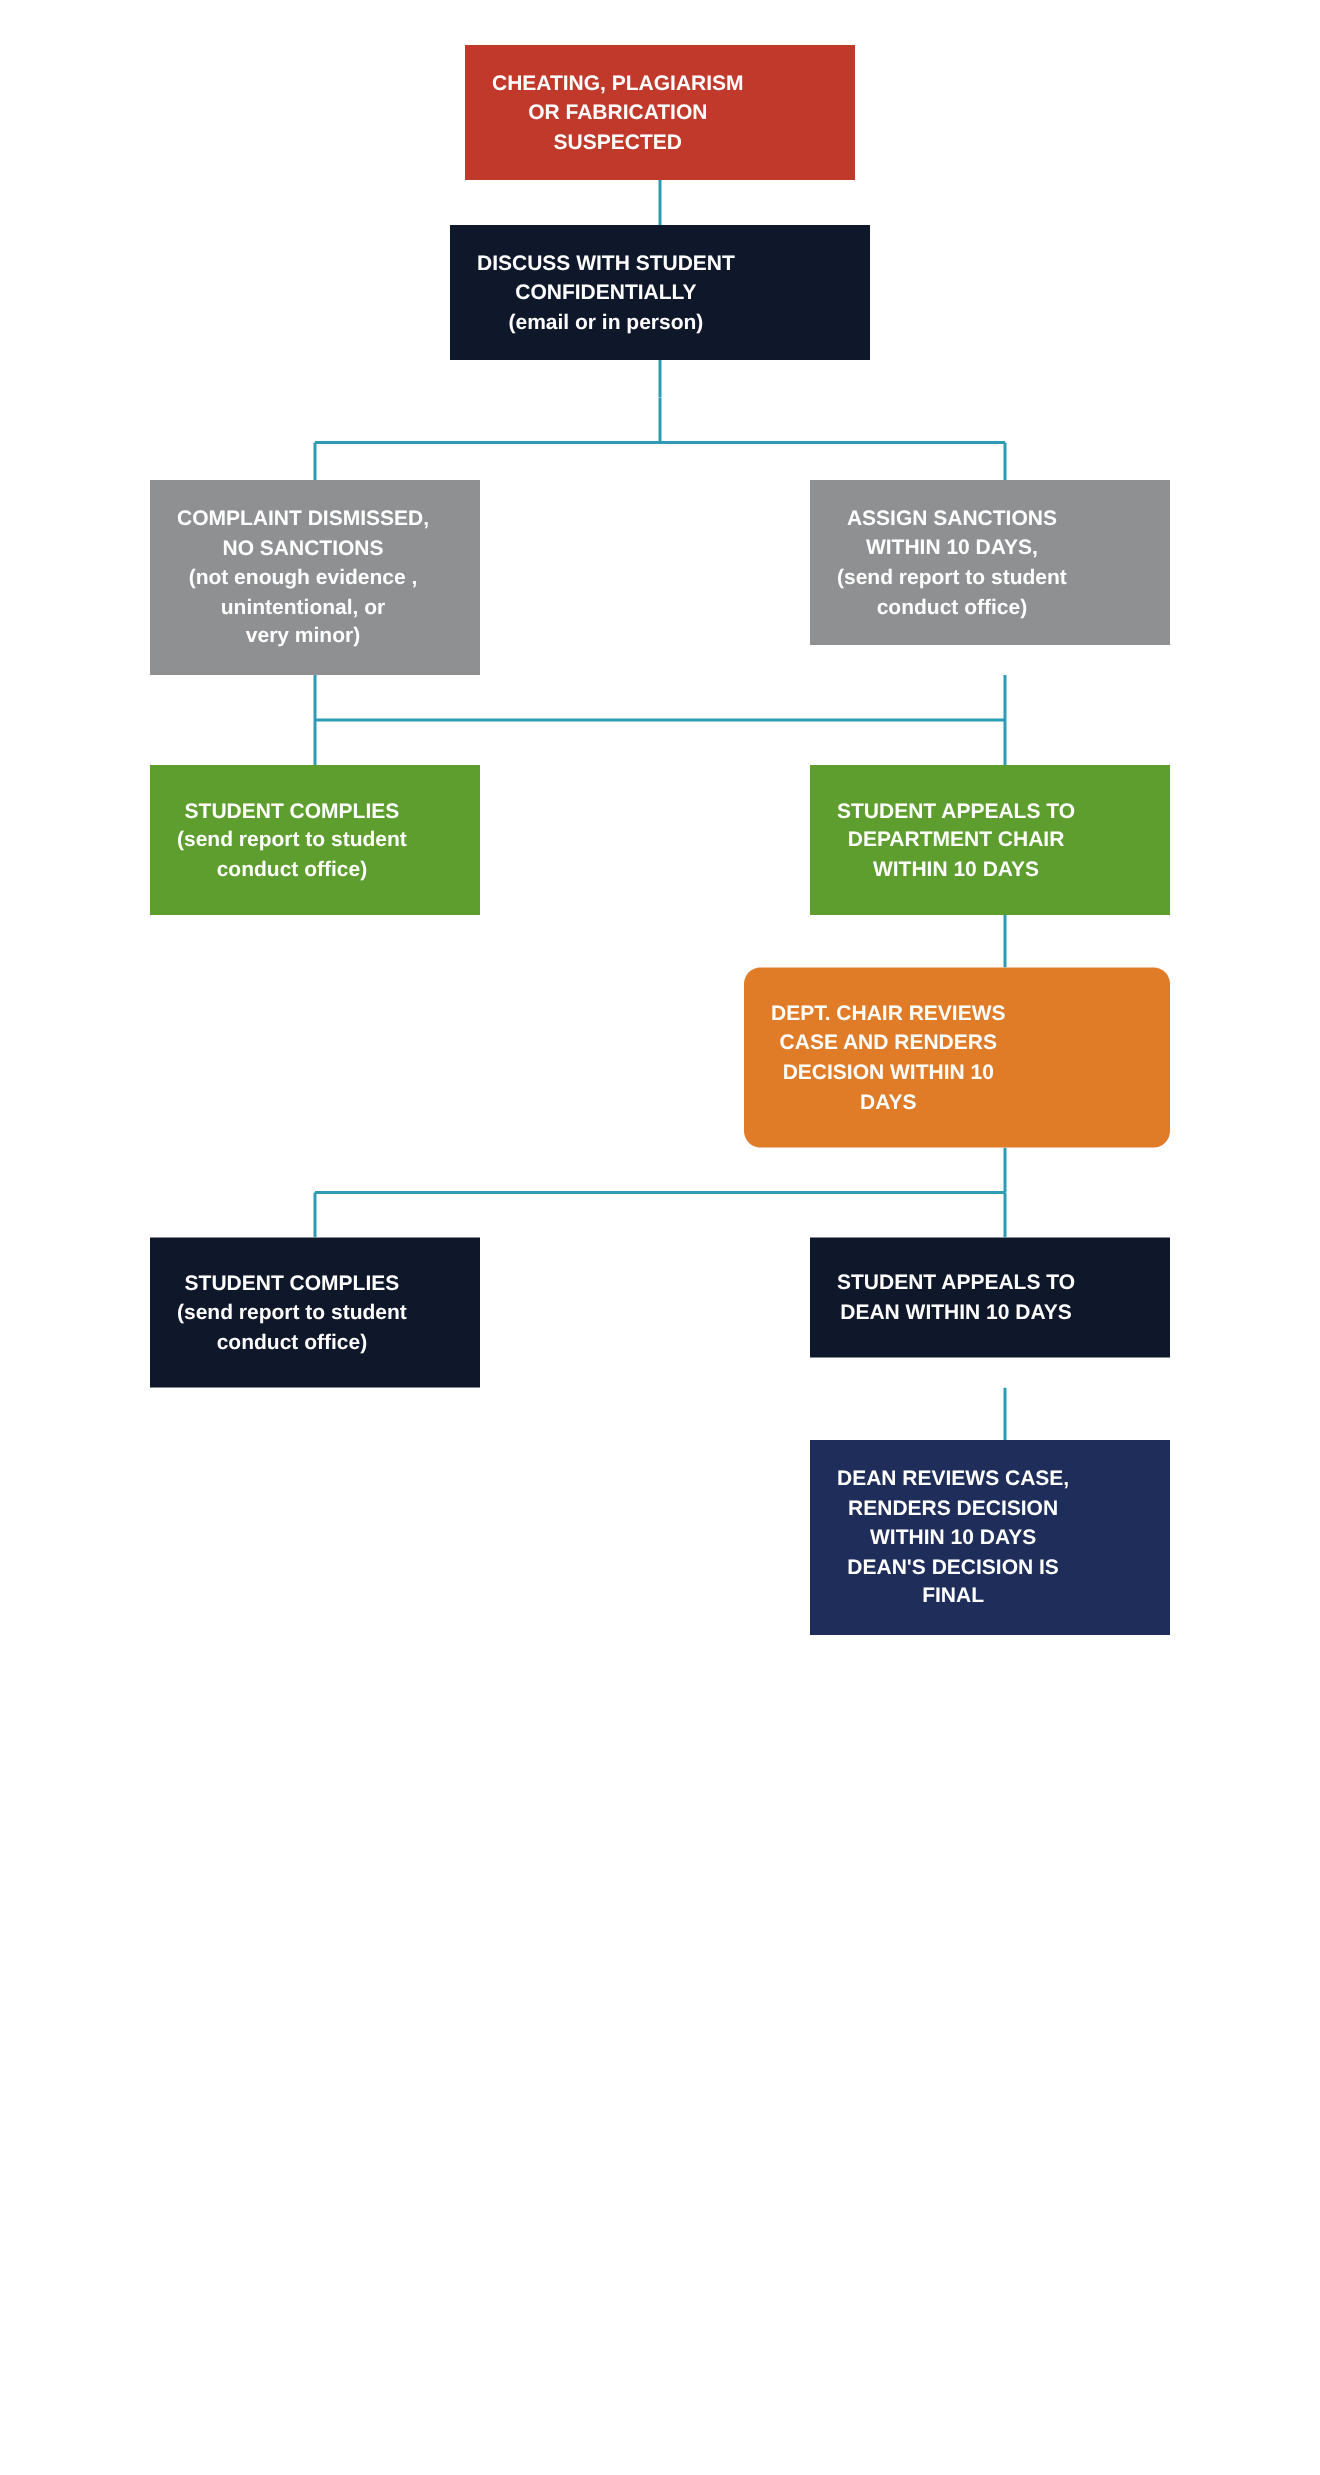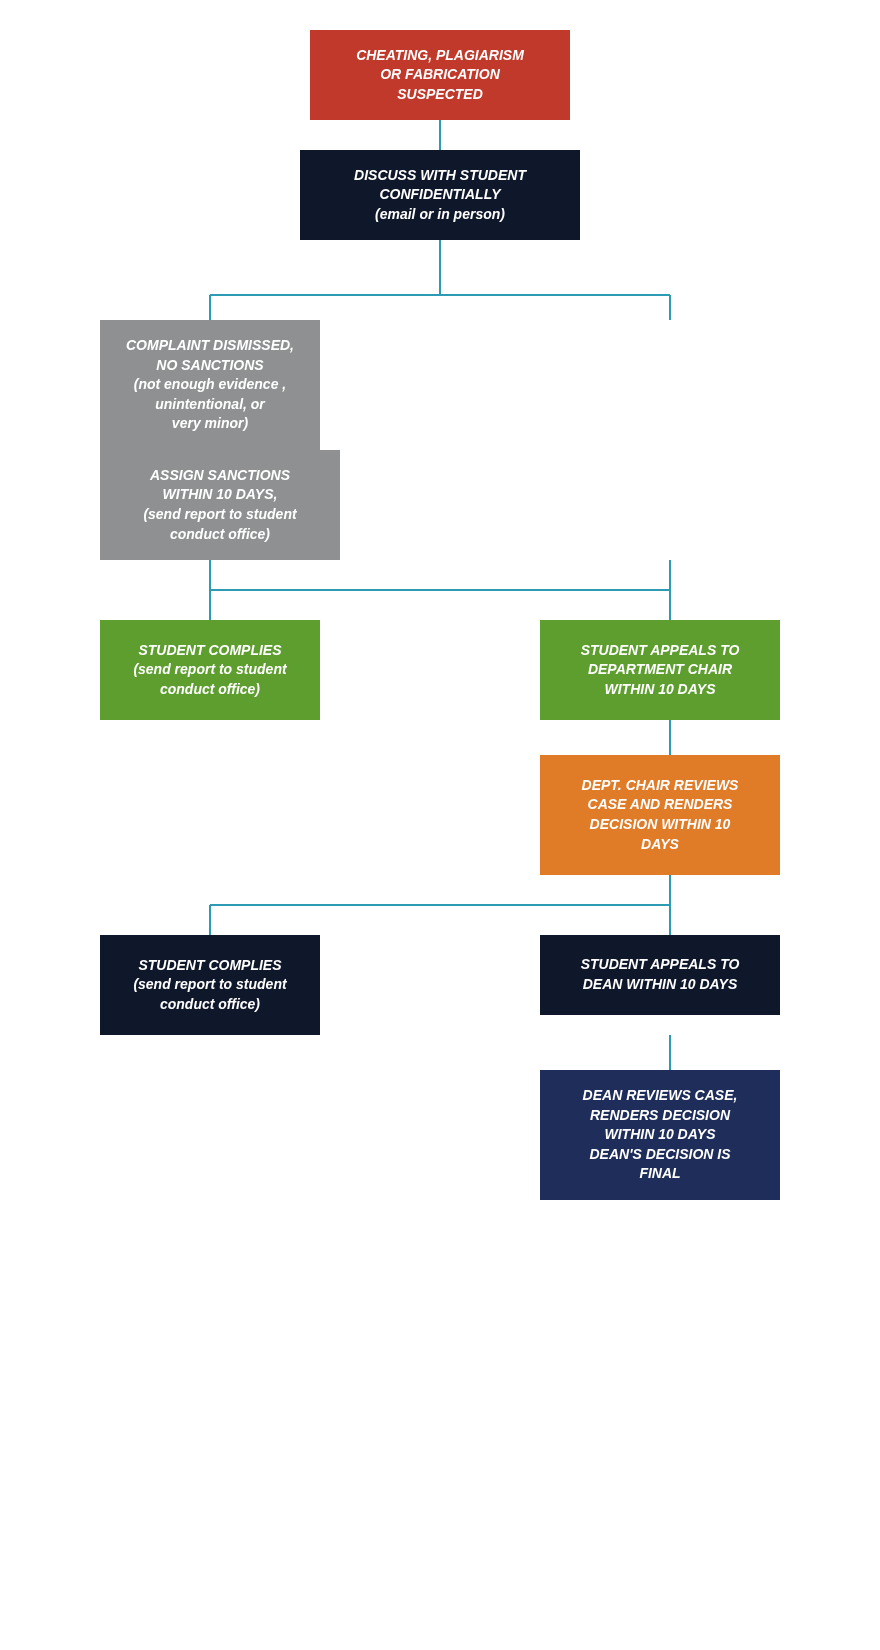--- a/index.html
+++ b/index.html
@@ -15,44 +15,42 @@
     .flowchart {
       display: flex;
       flex-direction: column;
       align-items: center;
       width: 100%;
       max-width: 820px;
     }
     .box {
       display: flex;
       align-items: center;
-      justify-content: center;
       text-align: center;
       color: #ffffff;
       font-weight: bold;
       font-size: 14px;
       line-height: 1.4;
       padding: 14px 18px;
-      font-style: italic;
     }
     .box-red      { background: #c0392b; }
     .box-teal     { background: #0f172a; }
     .box-gray     { background: #8e9091; }
     .box-green    { background: #5d9e2f; }
     .box-orange   { background: #e07b28; }
     .box-darkblue { background: #1e2d5a; }
 
     
     .box-start { width: 260px; min-height: 90px; }
     .box-discuss { width: 280px; min-height: 90px; }
     .box-dismissed { width: 220px; min-height: 130px; }
     .box-sanctions { width: 240px; min-height: 110px; }
     .box-complies1 { width: 220px; min-height: 100px; }
     .box-appeals-dept { width: 240px; min-height: 100px; }
-    .box-dept-review { width: 240px; min-height: 120px; }
+    .box-dept-review { width: 284px; min-height: 120px; border-radius: 11px; }
     .box-complies2 { width: 220px; min-height: 100px; }
     .box-appeals-dean { width: 240px; min-height: 80px; }
     .box-dean-review { width: 240px; min-height: 130px; margin-left: 27px; }
 
     
     .vsp { background: #2e9bb5; width: 2px; }
 
   </style>
 </head>
 <body>
@@ -91,21 +89,21 @@
       <line x1="340" y1="0" x2="340" y2="30" stroke="#2e9bb5" stroke-width="2"></line>
 
       <line x1="110" y1="30" x2="570" y2="30" stroke="#2e9bb5" stroke-width="2"></line>
 
       <line x1="110" y1="30" x2="110" y2="55" stroke="#2e9bb5" stroke-width="2"></line>
 
       <line x1="570" y1="30" x2="570" y2="55" stroke="#2e9bb5" stroke-width="2"></line>
     </svg>
   </div>
 
-  <div style="display:flex; flex-direction:column; align-items:flex-start; width:680px; justify-content:space-between;">
+  <div style="display:flex; flex-direction:row; align-items:flex-start; width:680px; justify-content:space-between;">
 
     <div style="display:flex; flex-direction:column; align-items:center;">
       <div class="box box-gray box-dismissed">
         <span>COMPLAINT DISMISSED,<br>NO SANCTIONS<br>(not enough evidence ,<br>unintentional, or<br>very minor)</span>
       </div>
     </div>
 
     <div style="display:flex; flex-direction:column; align-items:center;">
       <div class="box box-gray box-sanctions">
         <span>ASSIGN SANCTIONS<br>WITHIN 10 DAYS,<br>(send report to student<br>conduct office)</span>

